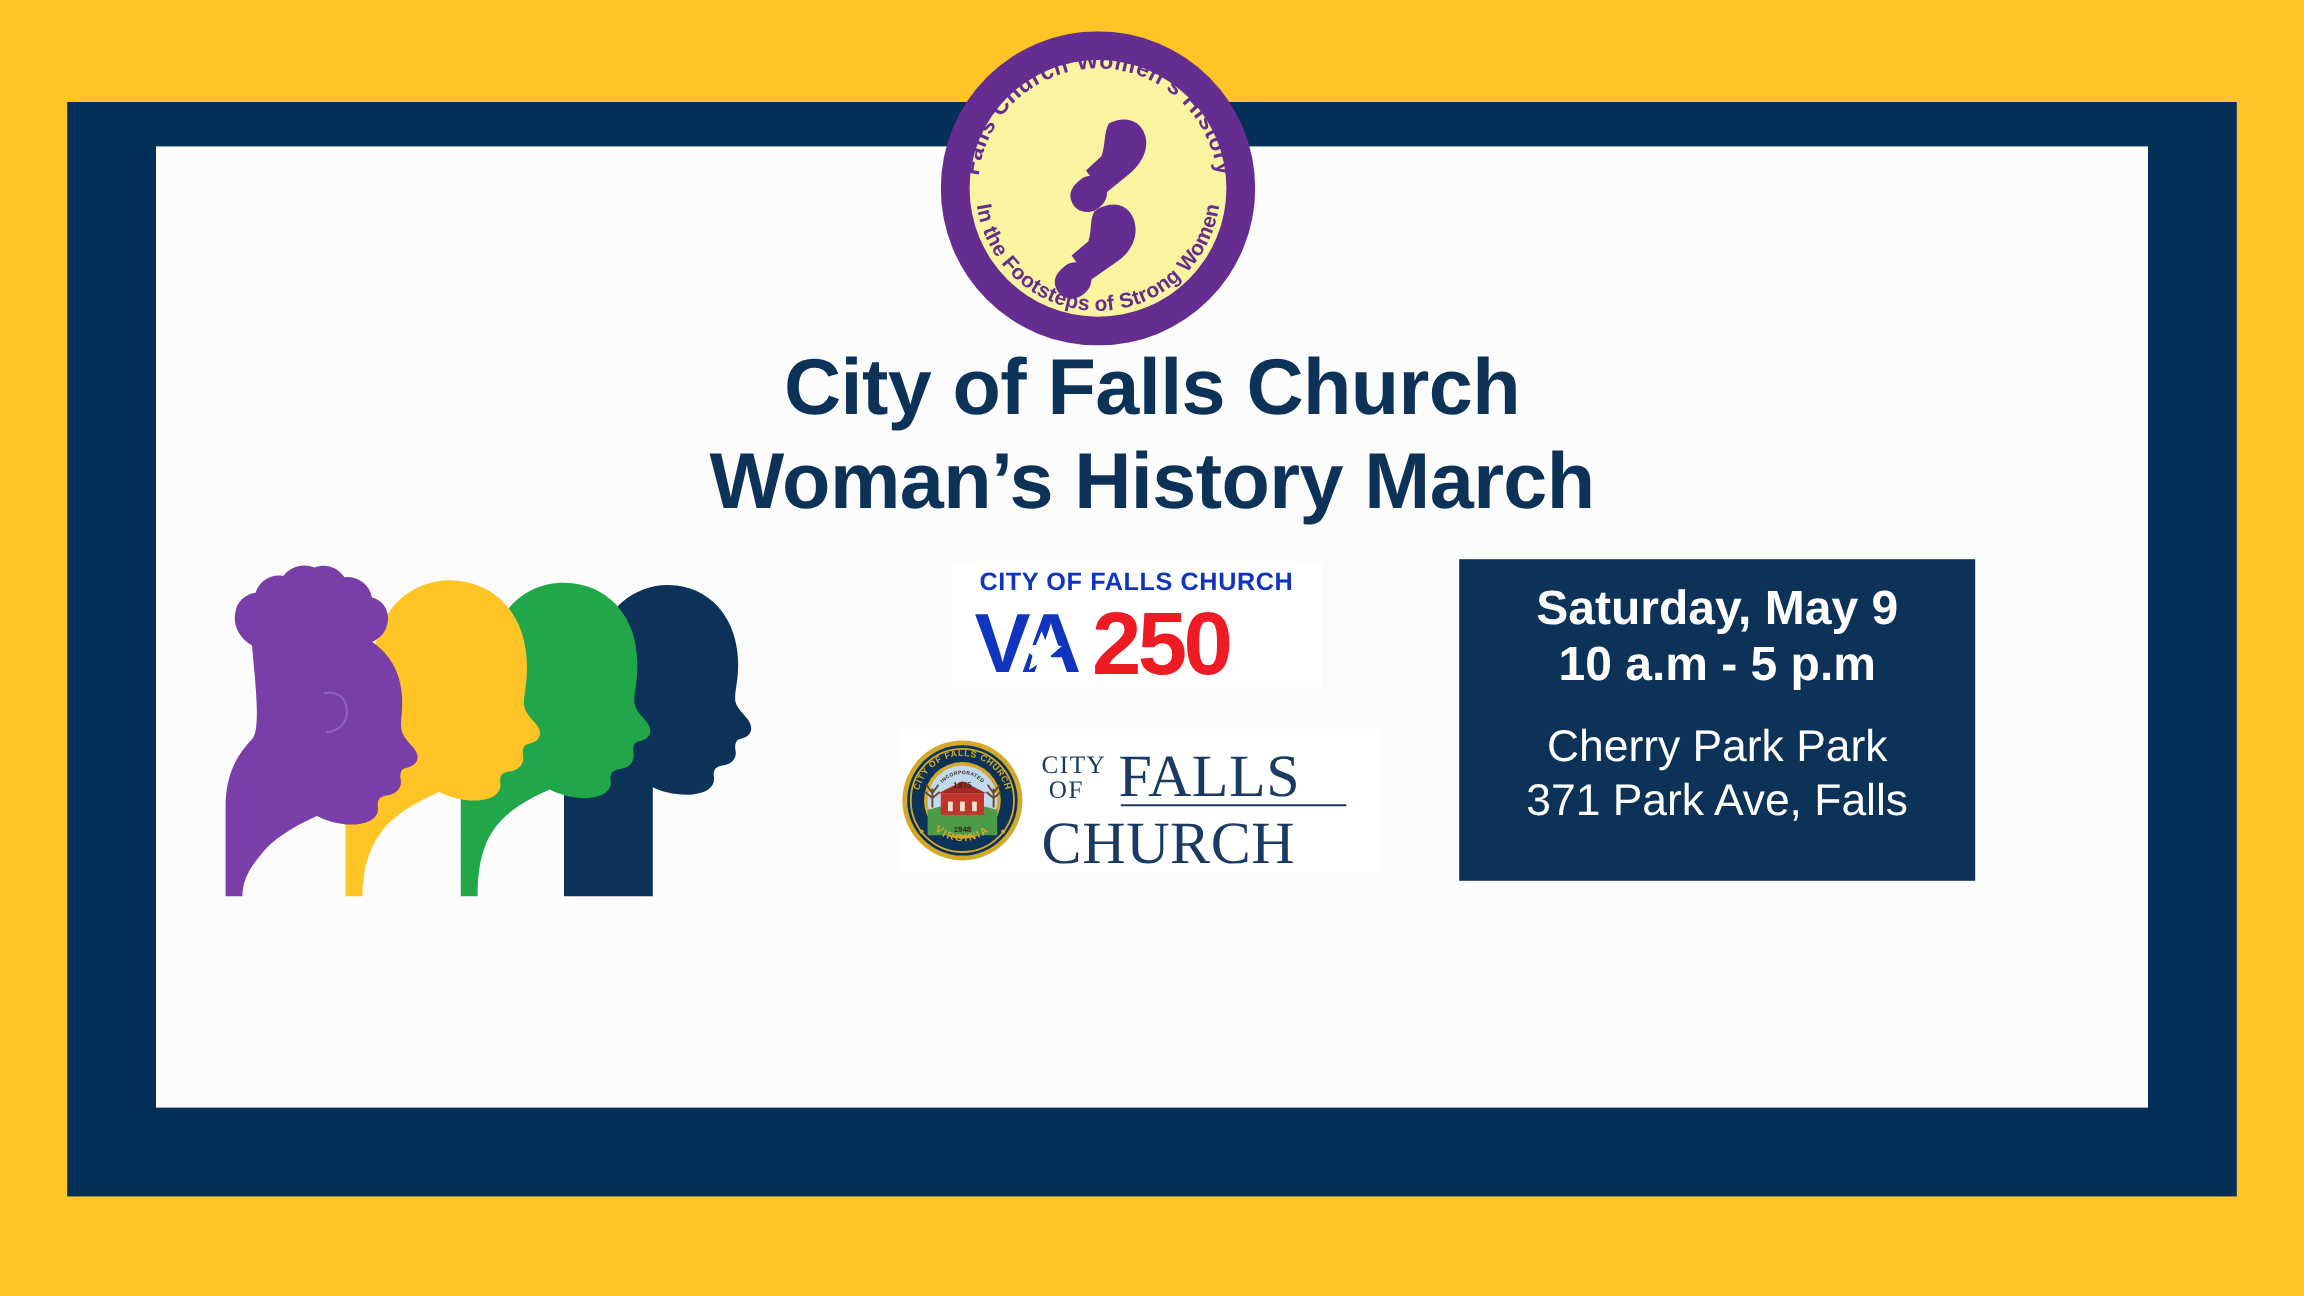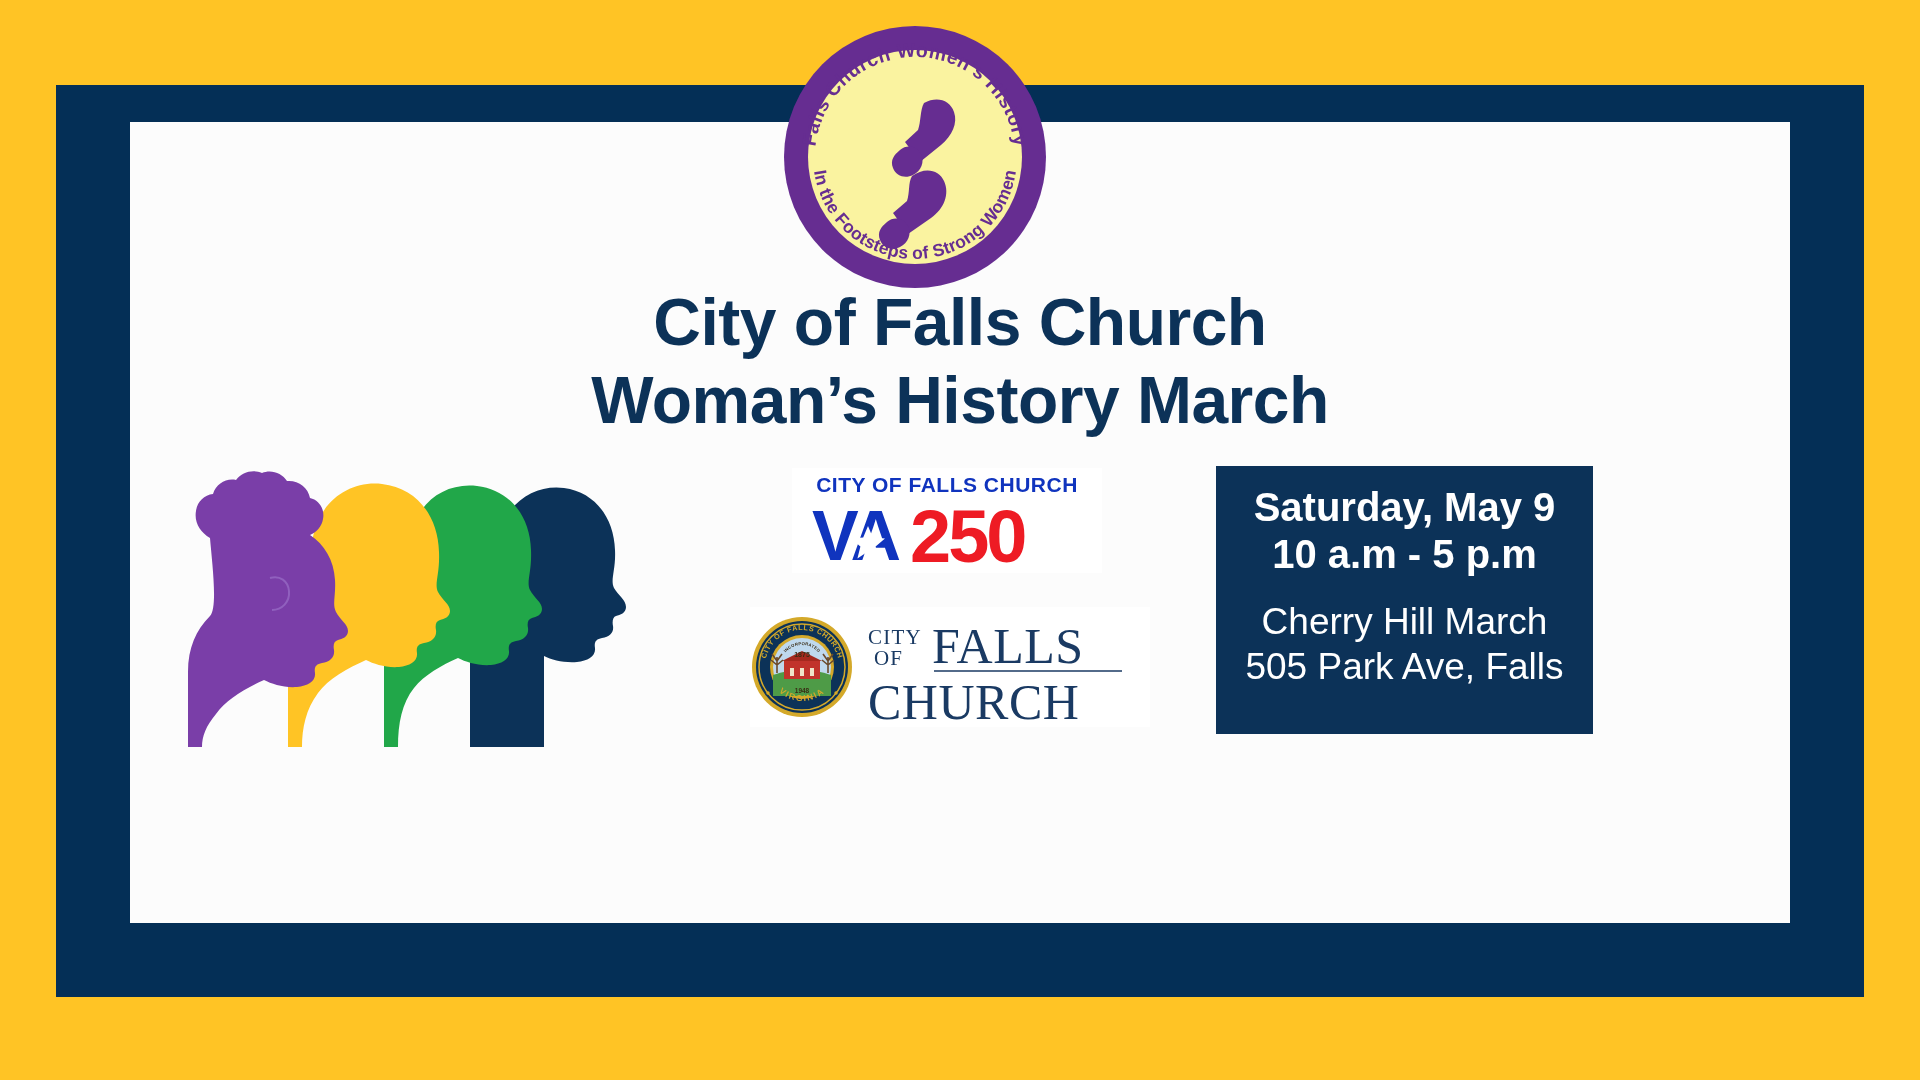--- a/index.html
+++ b/index.html
@@ -110,21 +110,21 @@
     width: 400px;
     height: 120px;
   }
   #fc-logo svg { display: block; width: 400px; height: 120px; }
 
   
   #details-box {
     position: absolute;
     left: 1086px;
     top: 4px;
-    width: 377px;
+    width: 430px;
     height: 268px;
     background: #0C3258;
     padding: 18px 14px 14px;
     text-align: center;
     color: #FFFFFF;
   }
   #details-when {
     font-size: 40px;
     font-weight: bold;
     line-height: 1.18;
@@ -242,22 +242,22 @@
           </svg>
         </div>
       </div>
 
       <div id="details-box">
         <div id="details-when">
           <span class="dl">Saturday, May 9</span>
           <span class="dl">10 a.m - 5 p.m</span>
         </div>
         <div id="details-where">
-          <span class="dl">Cherry Hill March</span>
-          <span class="dl">505 Park Ave, Falls</span>
+          <span class="dl">Cherry Park Park</span>
+          <span class="dl">371 Park Ave, Falls</span>
         </div>
       </div>
 
     </div>
   </div>
 
   <div id="badge">
     <svg viewBox="0 0 262 262" xmlns="http://www.w3.org/2000/svg">
       <defs>
         <path id="badgeTopArc" d="M 131 131 m -100 0 a 100 100 0 0 1 200 0" fill="none"></path>

